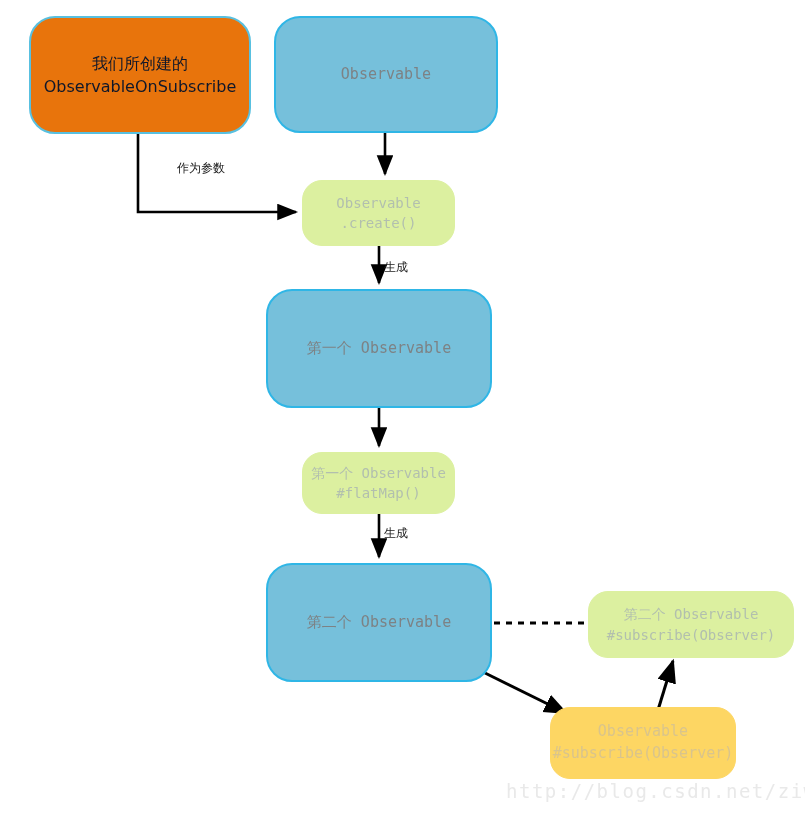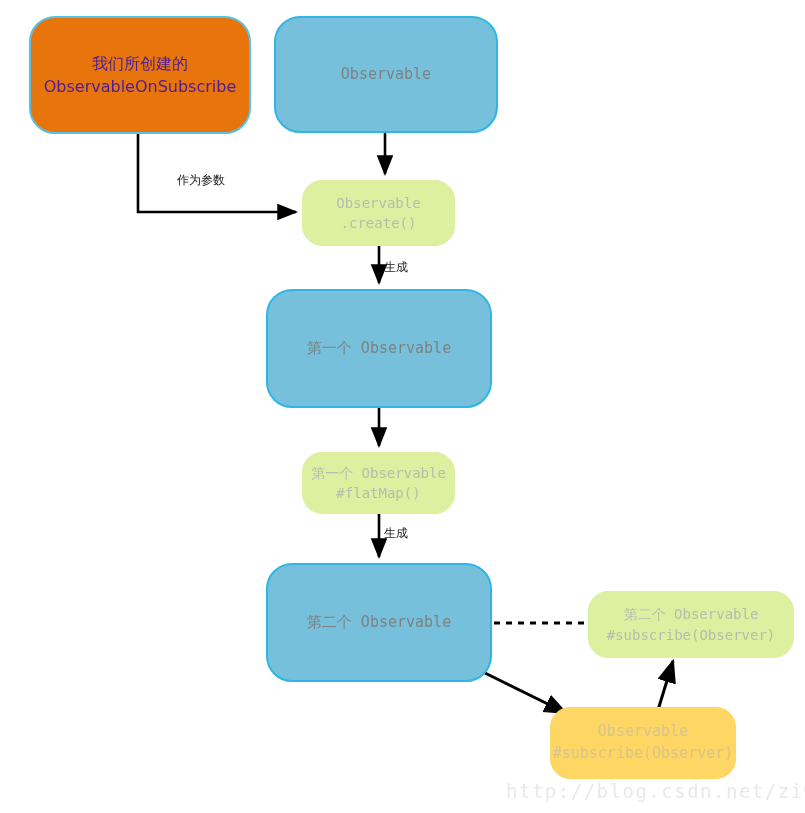--- a/index.html
+++ b/index.html
@@ -23,21 +23,21 @@
     justify-content: center;
     text-align: center;
     line-height: 1.45;
     white-space: pre-line;
     z-index: 3;
   }
   .node.orange {
     background: #e8740c;
     border: 2px solid #58c0e0;
     border-radius: 26px;
-    color: #4c1d95;
+    color: #0f172a;
     font-family: "DejaVu Sans", "Liberation Sans", sans-serif;
     font-size: 16px;
   }
   .node.blue {
     background: #76c0db;
     border: 2px solid #2fb6e6;
     border-radius: 26px;
     color: #7d8285;
     font-size: 15px;
   }
@@ -145,19 +145,19 @@
 #flatMap()</div>
 
   <div class="node blue" style="left:266px; top:563px; width:226px; height:119px;">第二个 Observable</div>
 
   <div class="node green" style="left:588px; top:591px; width:206px; height:67px;">第二个 Observable
 #subscribe(Observer)</div>
 
   <div class="node yellow" style="left:550px; top:707px; width:186px; height:72px;">Observable
 #subscribe(Observer)</div>
 
-  <div class="edge-label" style="left:177px; top:172px;">作为参数</div>
+  <div class="edge-label" style="left:177px; top:160px;">作为参数</div>
 
   <div class="edge-label" style="left:384px; top:259px;">生成</div>
 
   <div class="edge-label" style="left:384px; top:525px;">生成</div>
 
 </div>
 
 </body></html>

